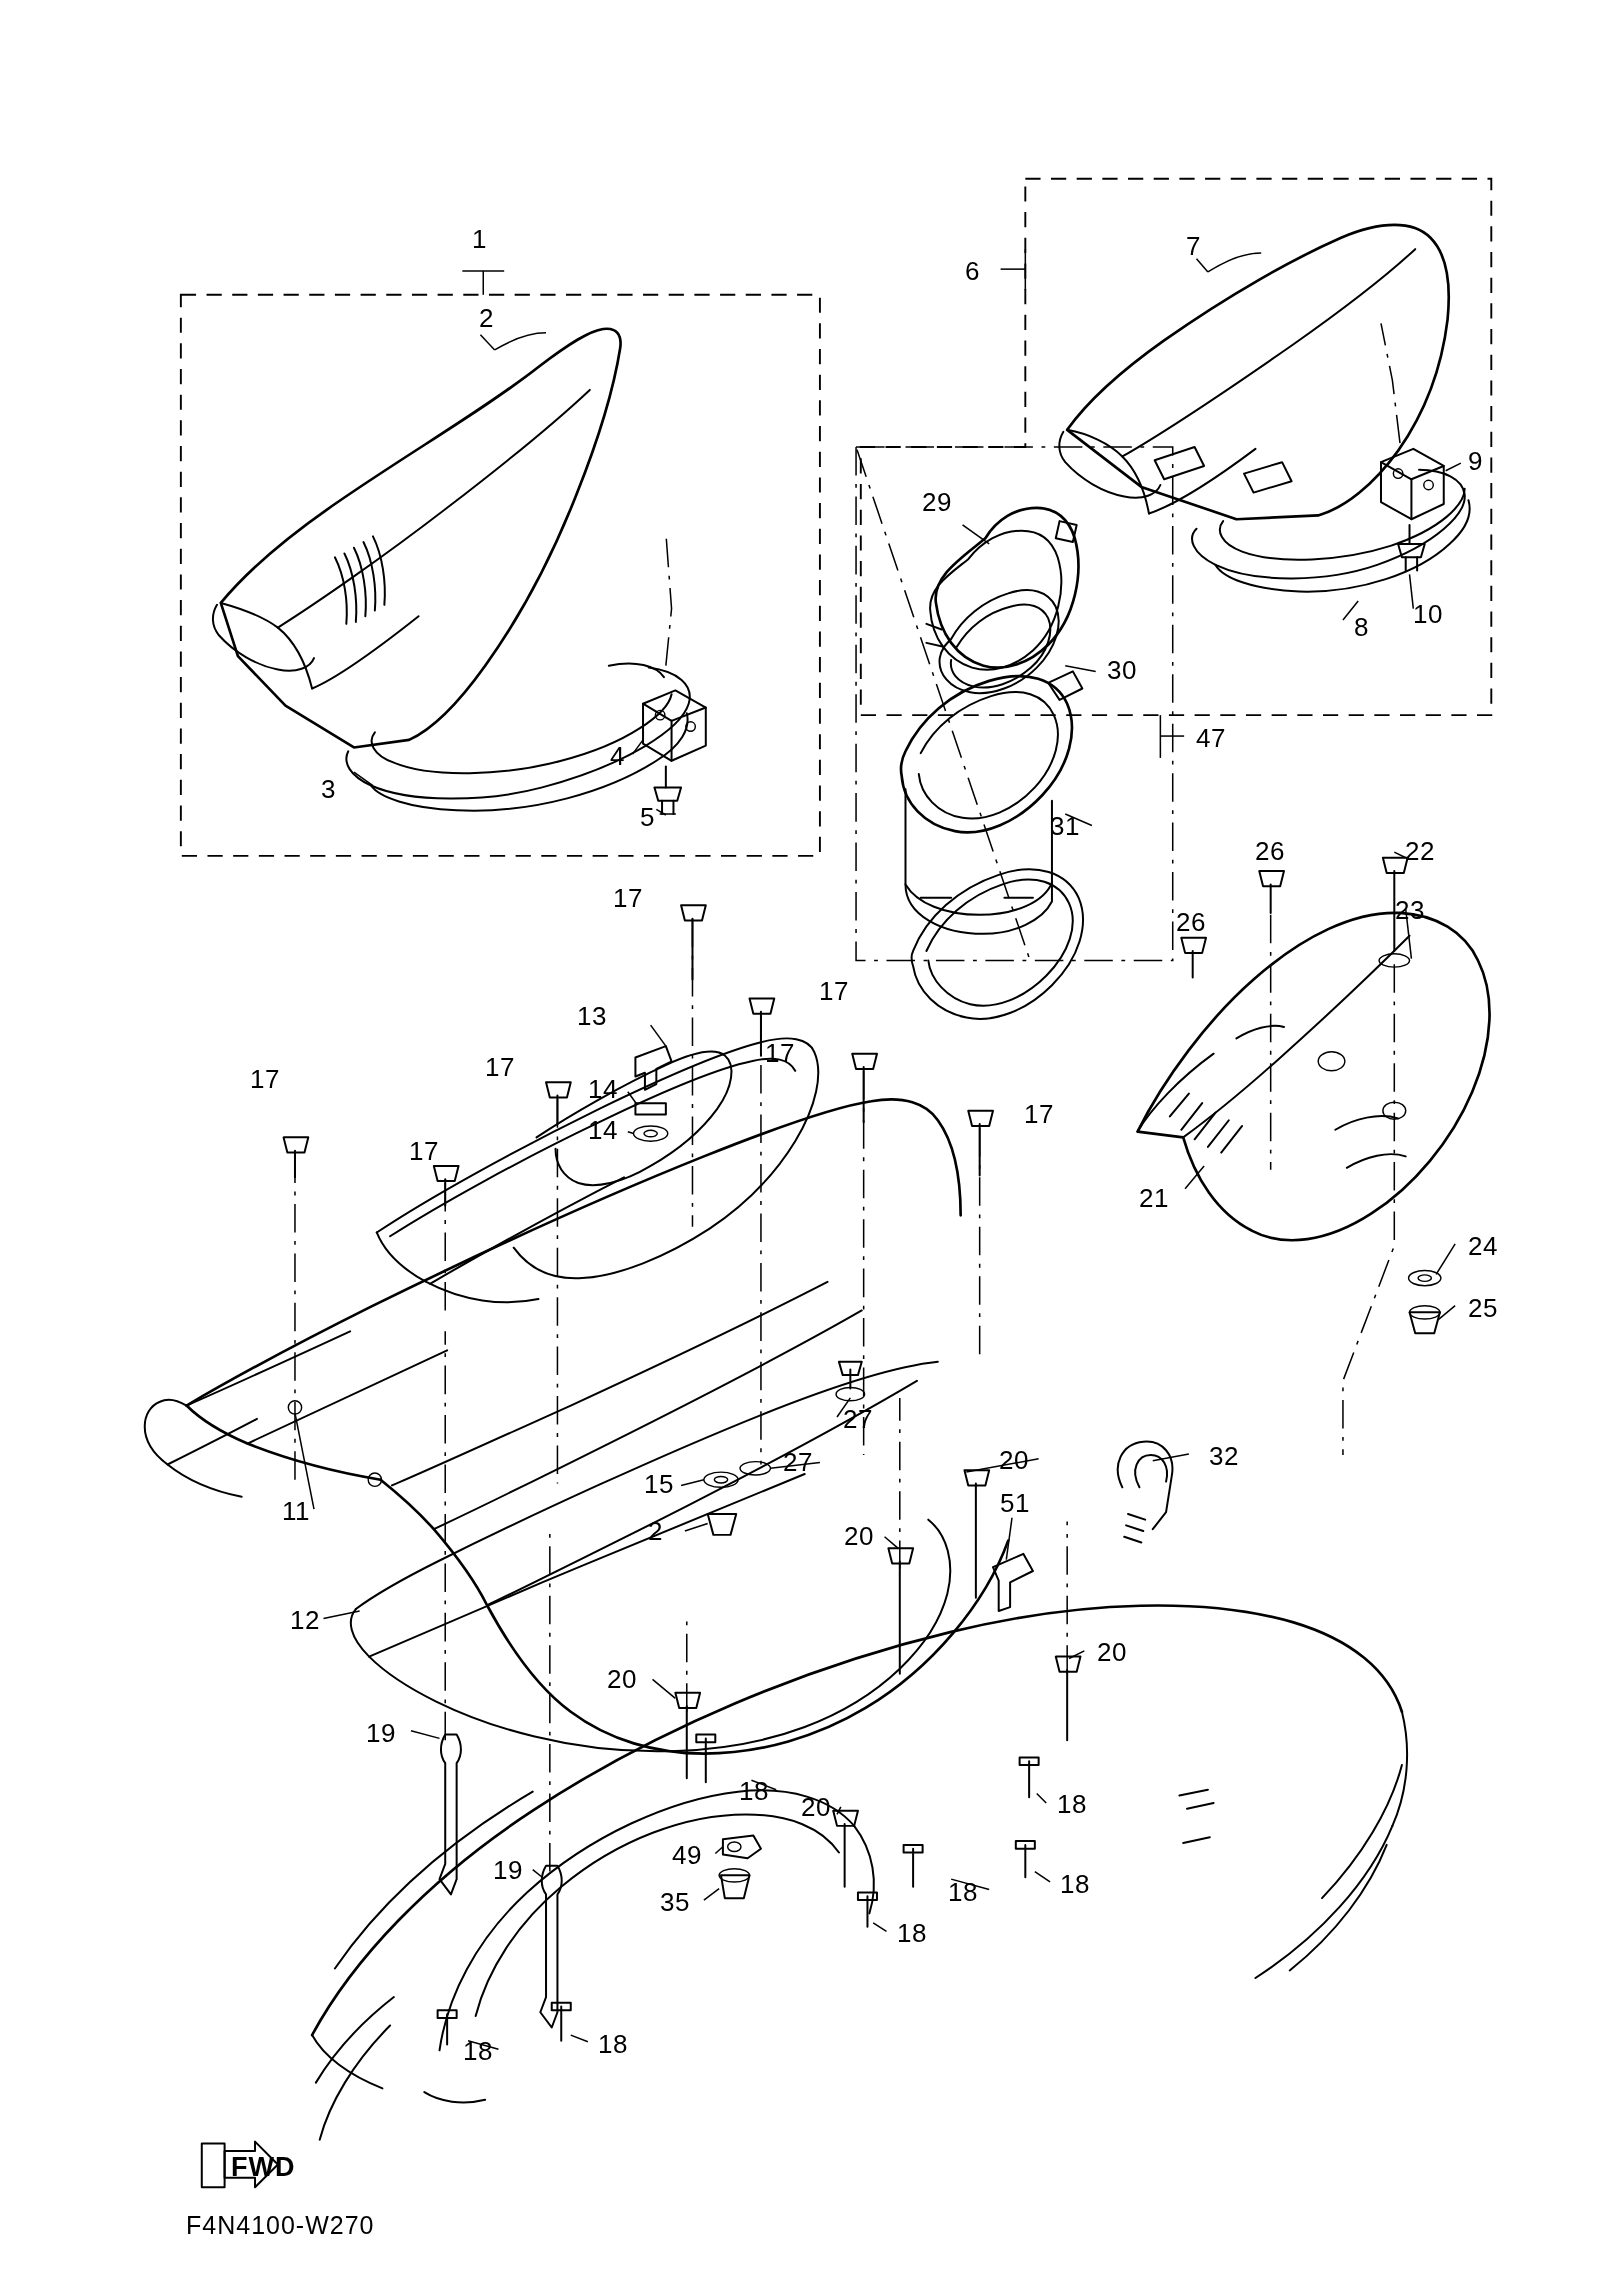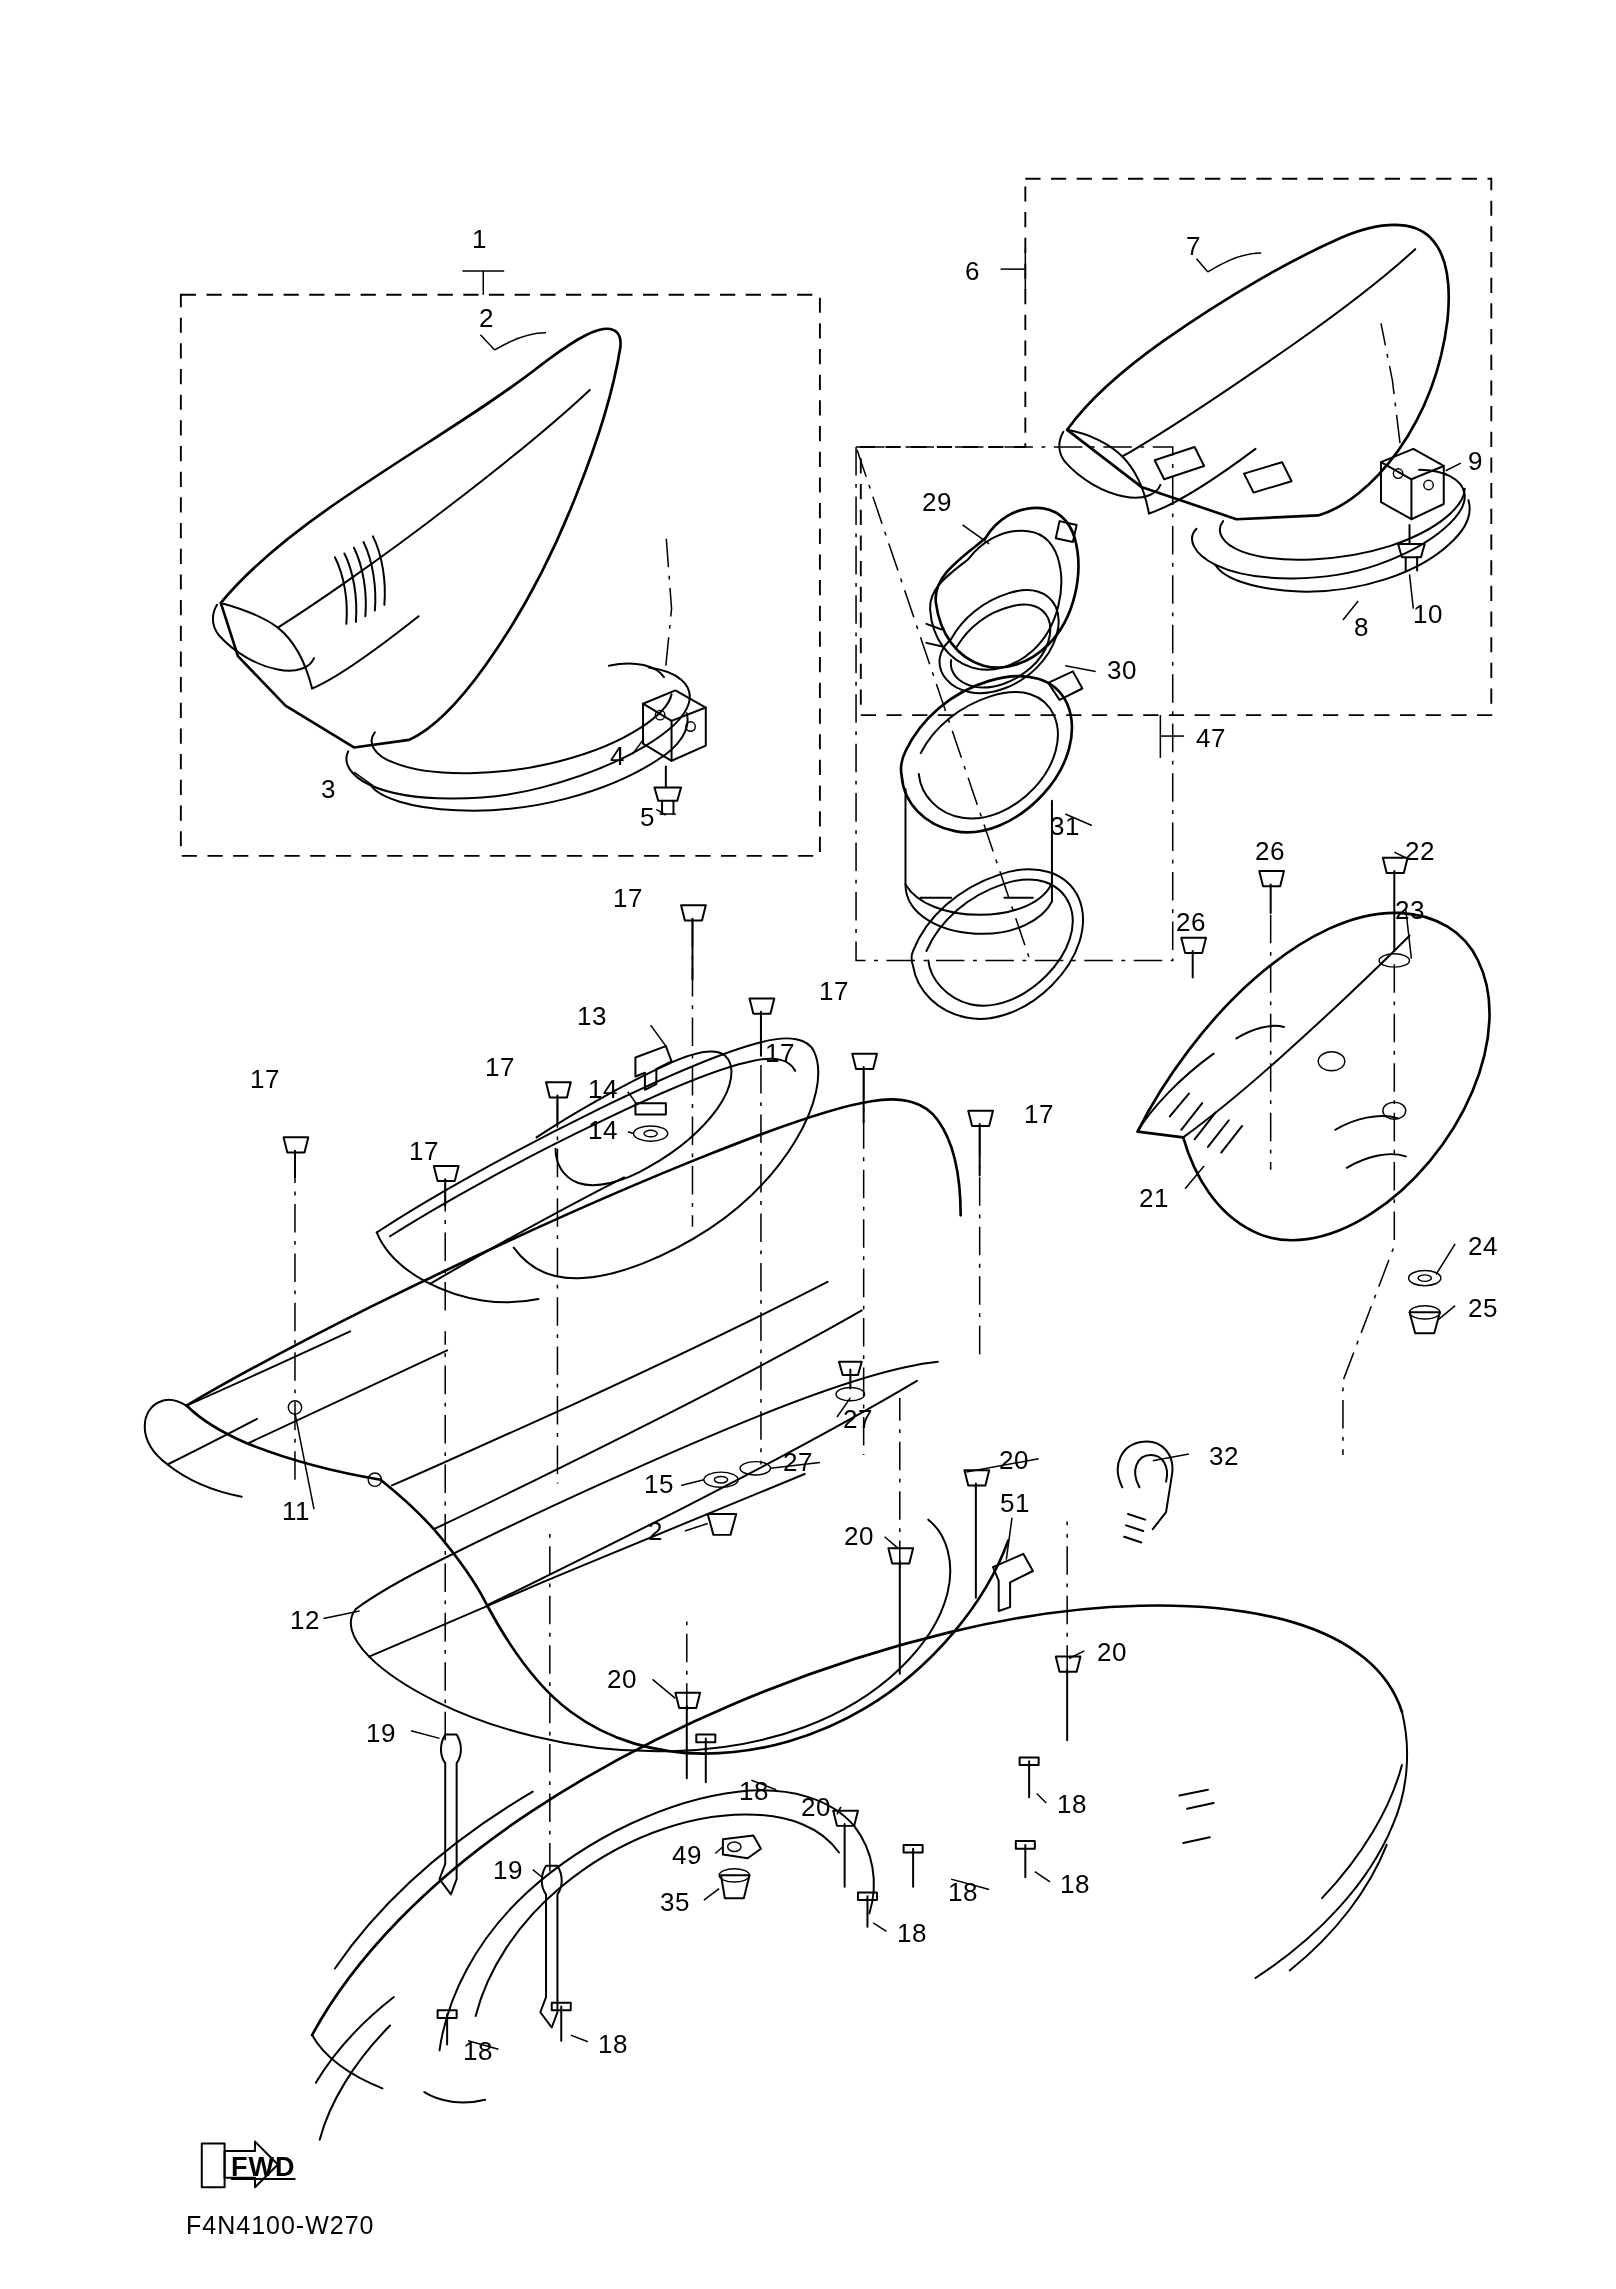--- a/index.html
+++ b/index.html
@@ -3,21 +3,21 @@
 <meta charset="utf-8">
 <style>
   html,body{margin:0;padding:0;background:#ffffff;}
   body{width:1617px;height:2289px;position:relative;overflow:hidden;
        font-family:"Liberation Sans", sans-serif;color:#000;}
   #sheet{position:absolute;left:0;top:0;width:1617px;height:2289px;}
   svg{position:absolute;left:0;top:0;width:1617px;height:2289px;}
   .cal{position:absolute;font-size:26px;font-weight:400;letter-spacing:0.5px;
        color:#000;white-space:nowrap;}
   .part-code{position:absolute;font-size:25px;letter-spacing:1px;}
-  .fwd-txt{position:absolute;font-size:27px;font-weight:700;letter-spacing:1px;text-decoration:underline;}
+  .fwd-txt{position:absolute;font-size:27px;font-weight:700;letter-spacing:1px;}
 </style>
 </head>
 <body>
 
 <div id="sheet">
 
 <svg viewBox="0 0 1700 2407" xmlns="http://www.w3.org/2000/svg">
   <defs>
     <style>
       .ln{fill:none;stroke:#000;stroke-width:2.1;stroke-linecap:round;stroke-linejoin:round;}

